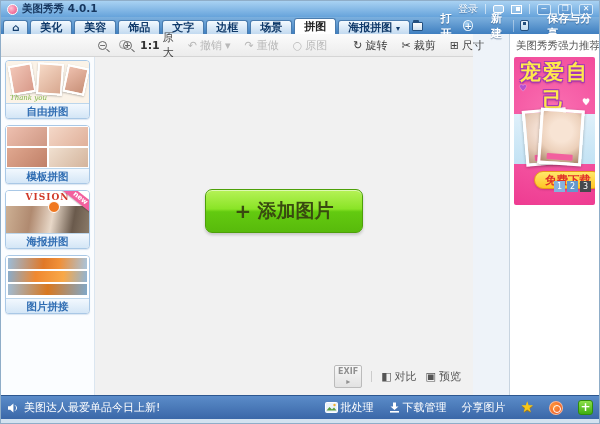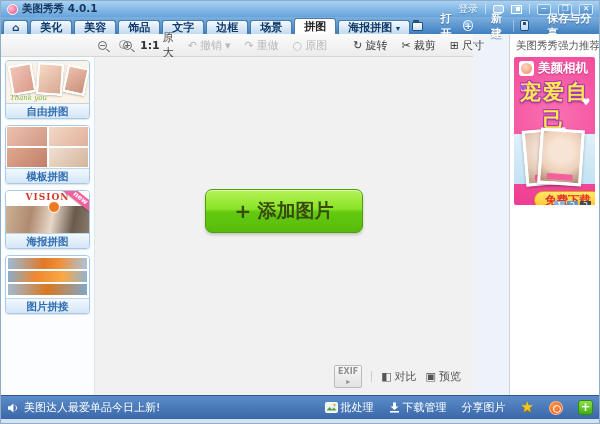--- a/index.html
+++ b/index.html
@@ -298,26 +298,20 @@
       <div class="exitem">
         <span class="ico">▣</span>
         <span>预览</span>
       </div>
     </div>
   </div>
 
   <div class="rpanel">
     <div class="rhead">美图秀秀强力推荐</div>
     <div class="ad">
-      <div class="adtop">
-        <div class="adlogo">
-            <div class="face"></div>
-          </div>
-        <div class="adname">美颜相机</div>
-      </div>
       <div class="headline">宠爱自己</div>
       <span class="heart h1">♥</span>
       <span class="heart h2">♥</span>
       <div class="photos">
         <div class="ph ph1">
             <div class="tag"></div>
           </div>
         <div class="ph ph2">
             <div class="tag"></div>
           </div>

